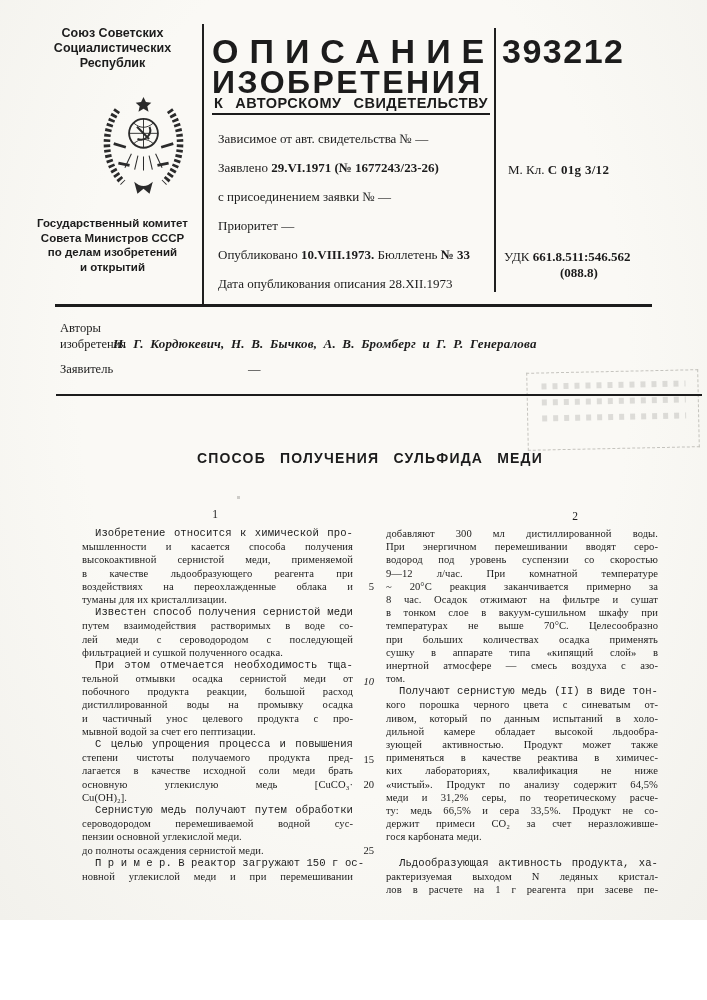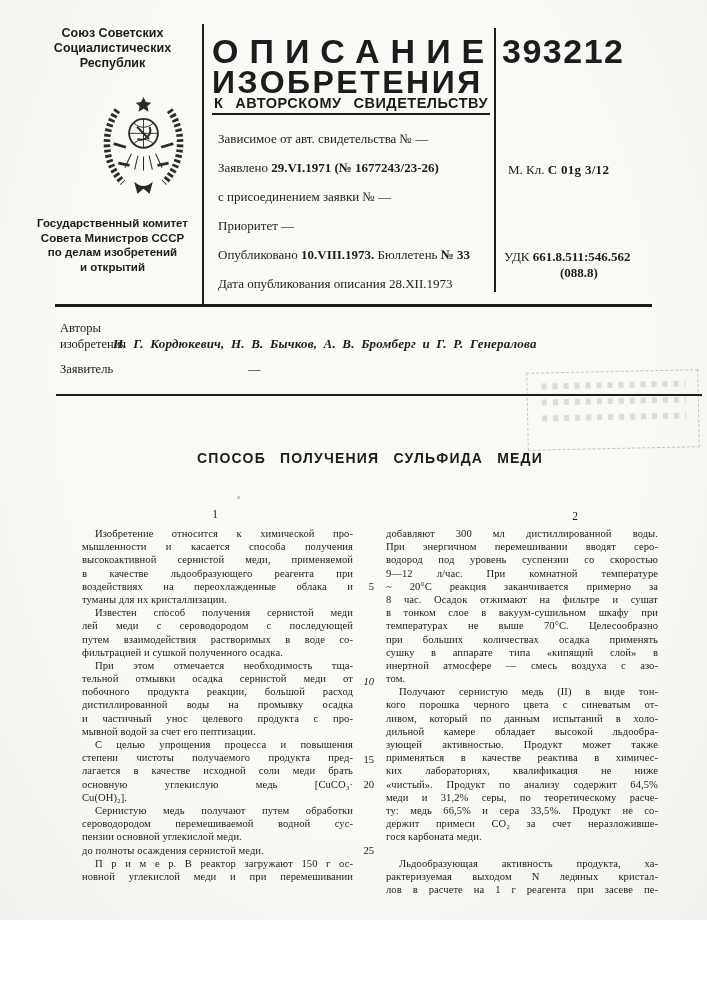--- a/index.html
+++ b/index.html
@@ -53,21 +53,21 @@
     font-family:"Liberation Sans", sans-serif;font-weight:700;font-size:14px;
     letter-spacing:1.2px;word-spacing:9px;}
   .colnum{position:absolute;width:20px;text-align:center;font-size:11.5px;}
   .colnum1{left:205px;top:508px;}
   .colnum2{left:565px;top:510px;}
   .bodycol{position:absolute;top:527px;font-size:10.6px;line-height:13.2px;letter-spacing:.05px;}
   .bodycol.left{left:82px;width:271px;}
   .bodycol.right{left:386px;width:272px;}
   .bl{height:13.2px;text-align:justify;text-align-last:justify;white-space:nowrap;overflow:visible;}
   .bl.endl{text-align:left;text-align-last:left;}
-  .bl.first{text-indent:13px;}
+  .bl.first{text-indent:13px;font-family:Liberation Mono, monospace;}
   .bl.blank{text-align-last:left;}
   .gn{position:absolute;left:352px;width:22px;text-align:right;font-size:10.6px;line-height:13.2px;}
   .specks{position:absolute;left:0;top:0;width:1px;height:1px;background:transparent;
     box-shadow:183px 966px 0 1px rgba(0,0,0,.14), 545px 963px 0 1px rgba(0,0,0,.16),
       607px 962px 0 1px rgba(0,0,0,.13), 648px 963px 0 1px rgba(0,0,0,.15),
       694px 960px 0 1px rgba(0,0,0,.12), 238px 497px 0 1px rgba(0,0,0,.18);}
 </style>
 </head>
 <body>
 
@@ -152,22 +152,22 @@
   <div class="colnum colnum2">2</div>
 
   <div class="bodycol left" id="leftcol">
       <div class="bl first">Изобретение относится к химической про-</div>
       <div class="bl">мышленности и касается способа получения</div>
       <div class="bl">высокоактивной сернистой меди, применяемой</div>
       <div class="bl">в качестве льдообразующего реагента при</div>
       <div class="bl">воздействиях на переохлажденные облака и</div>
       <div class="bl endl">туманы для их кристаллизации.</div>
       <div class="bl first">Известен способ получения сернистой меди</div>
+      <div class="bl">путем взаимодействия растворимых в воде со-</div>
       <div class="bl">лей меди с сероводородом с последующей</div>
-      <div class="bl">путем взаимодействия растворимых в воде со-</div>
       <div class="bl endl">фильтрацией и сушкой полученного осадка.</div>
       <div class="bl first">При этом отмечается необходимость тща-</div>
       <div class="bl">тельной отмывки осадка сернистой меди от</div>
       <div class="bl">побочного продукта реакции, большой расход</div>
       <div class="bl">дистиллированной воды на промывку осадка</div>
       <div class="bl">и частичный унос целевого продукта с про-</div>
       <div class="bl endl">мывной водой за счет его пептизации.</div>
       <div class="bl first">С целью упрощения процесса и повышения</div>
       <div class="bl">степени чистоты получаемого продукта пред-</div>
       <div class="bl">лагается в качестве исходной соли меди брать</div>

